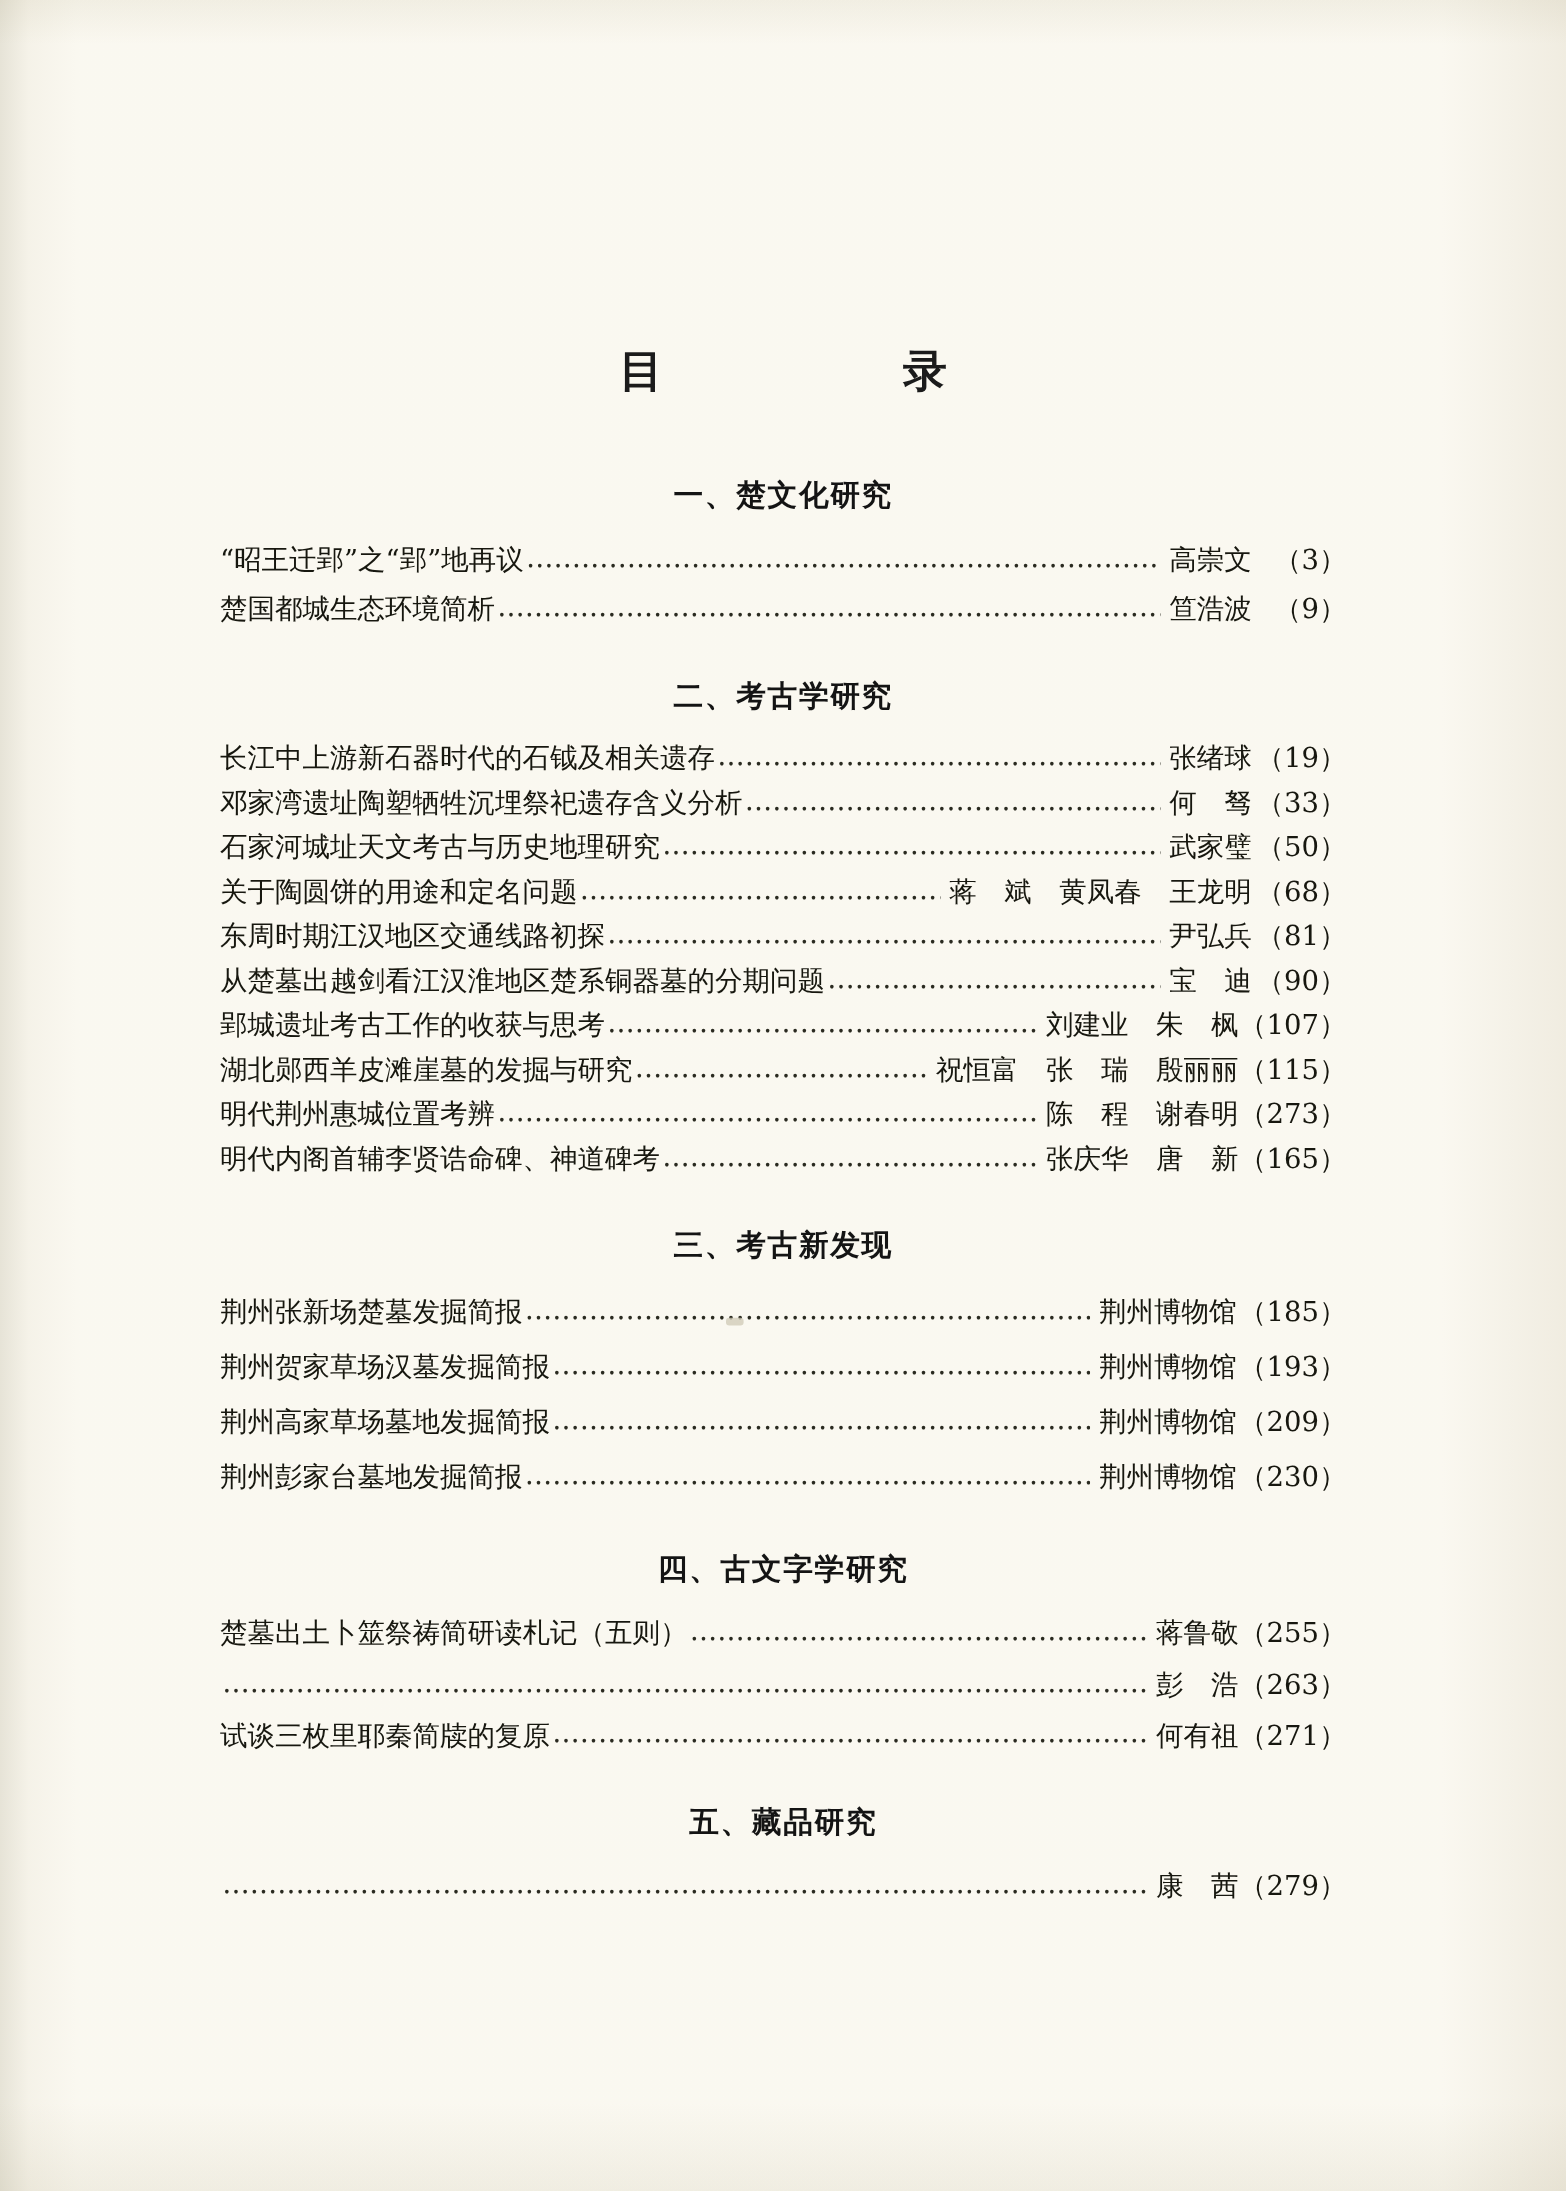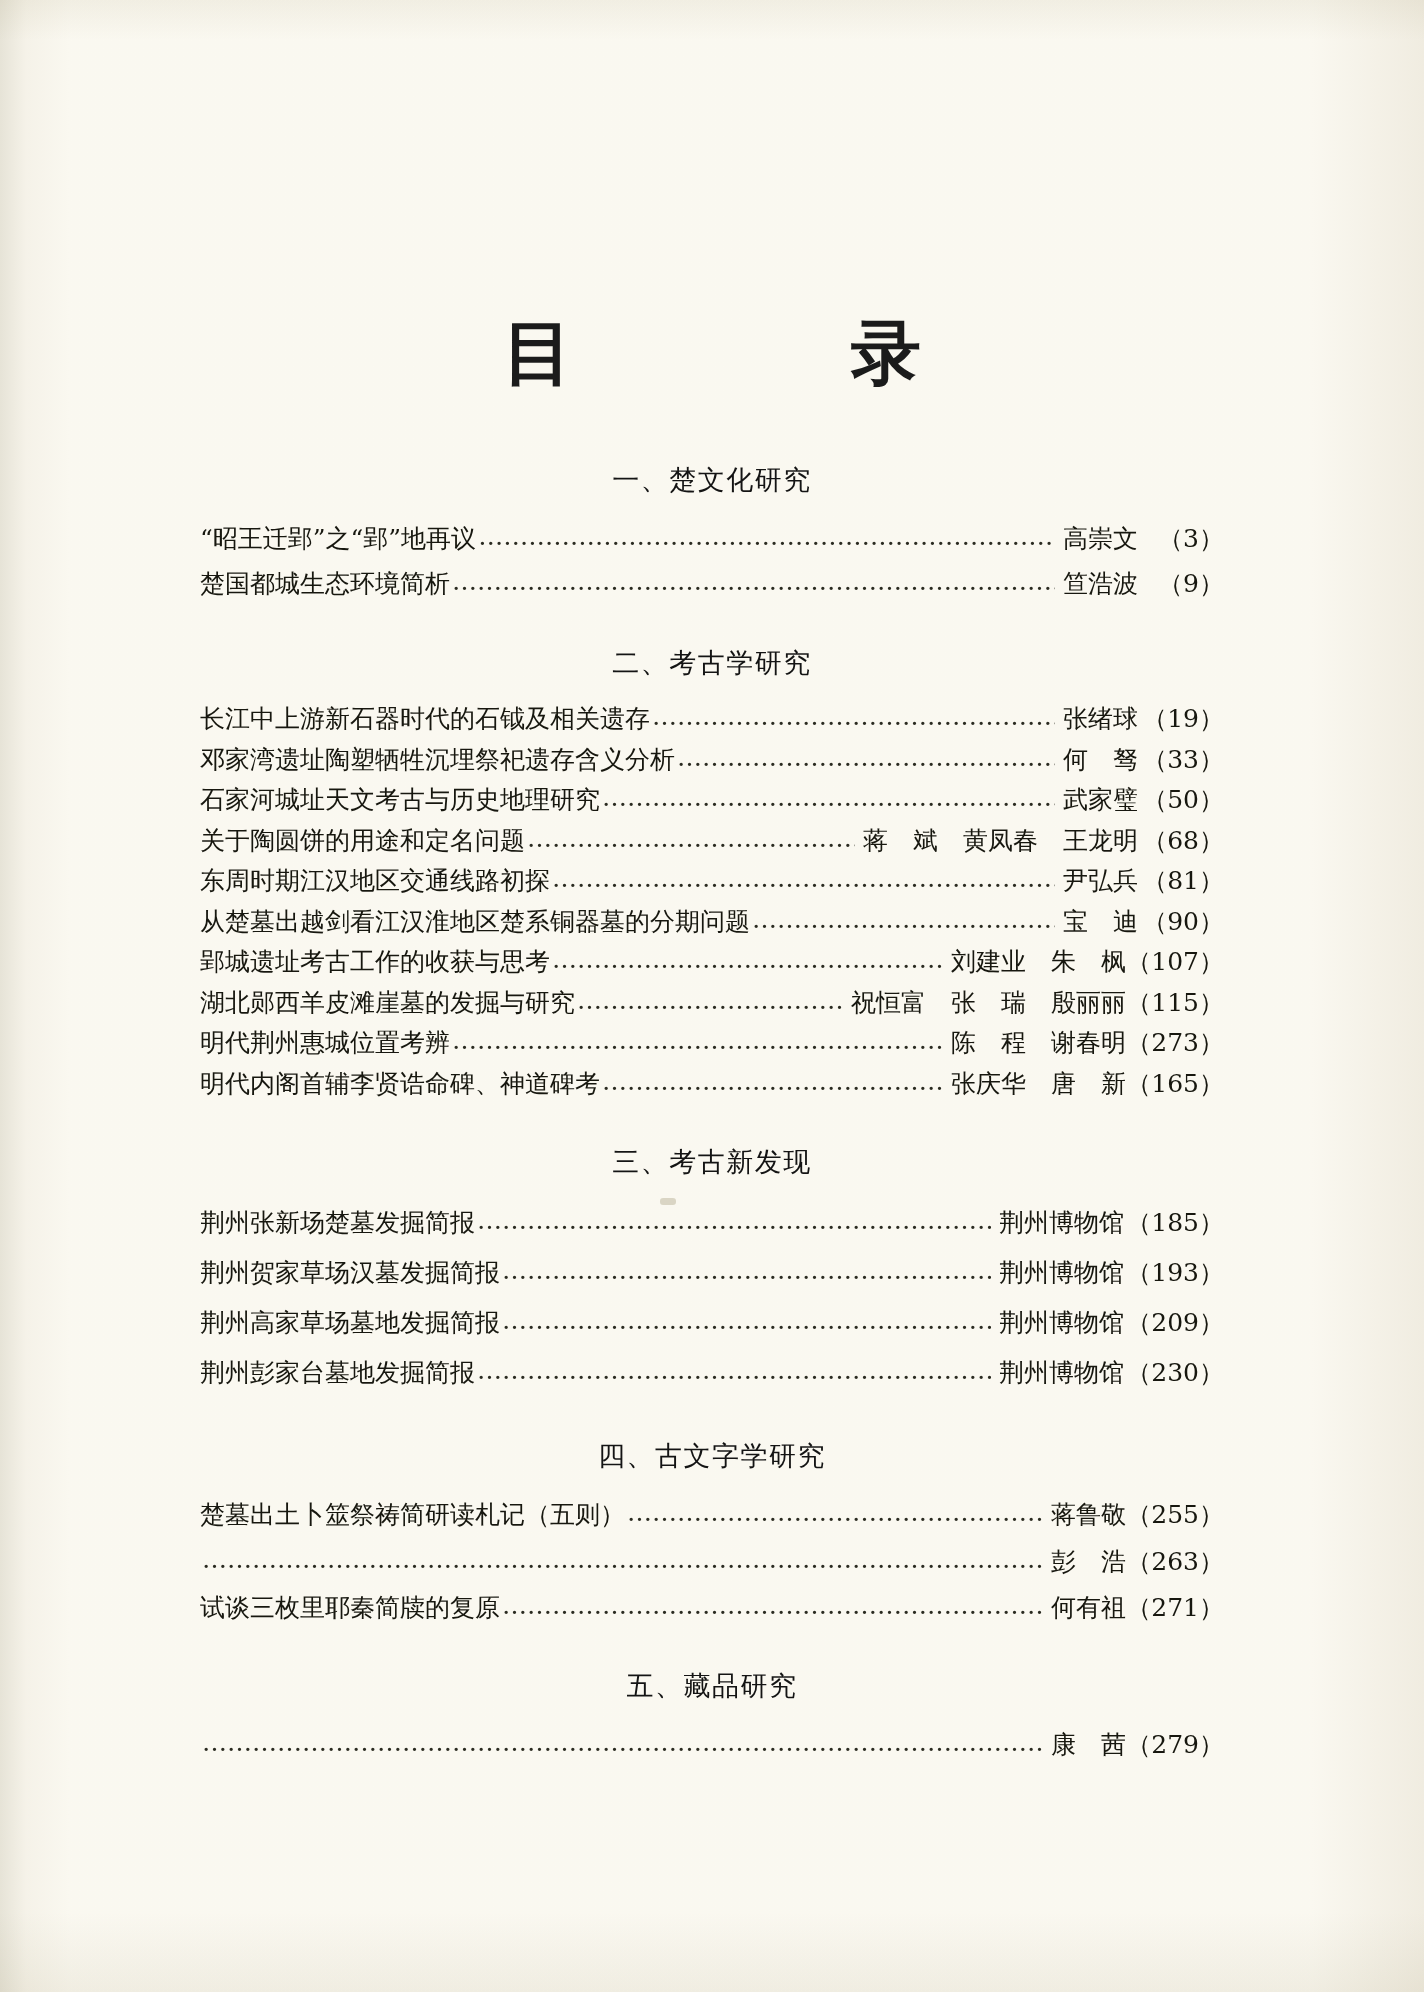--- a/index.html
+++ b/index.html
@@ -34,36 +34,36 @@
   .sheet {
     position: absolute;
     left: 0; top: 0;
     width: 1424px;
     height: 1992px;
     padding: 0 200px 0 200px;
     box-sizing: border-box;
   }
   .doc-title {
     text-align: center;
-    font-size: 70px;
+    font-size: 40px;
     font-weight: bold;
     letter-spacing: 46px;
     padding-left: 46px;
     color: #1b1b1b;
     margin-top: 318px;
     line-height: 1;
     font-family: "DejaVu Serif", "Liberation Serif", serif;
   }
   .section {
     margin-top: 40px;
   }
   .section-heading {
     text-align: center;
     font-size: 27px;
-    font-weight: normal;
+    font-weight: bold;
     color: #141414;
     letter-spacing: 1.5px;
     margin: 0 0 18px 0;
     font-family: "DejaVu Sans", "Liberation Sans", sans-serif;
   }
   .section.s1 { margin-top: 74px; }
   .section.s2 { margin-top: 39px; }
   .section.s3 { margin-top: 40px; }
   .section.s4 { margin-top: 40px; }
   .section.s5 { margin-top: 36px; }

